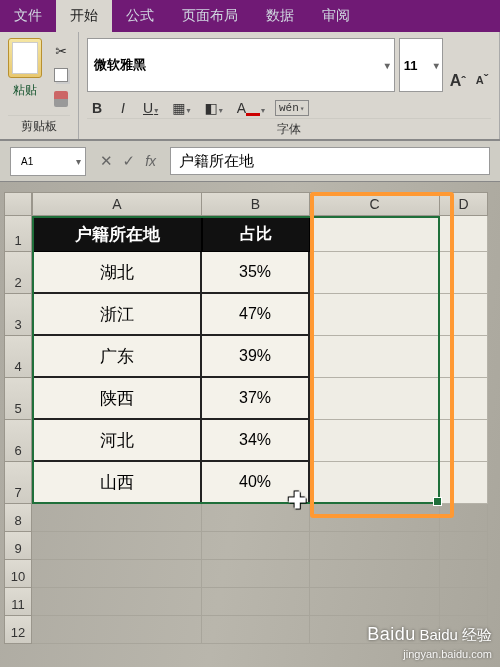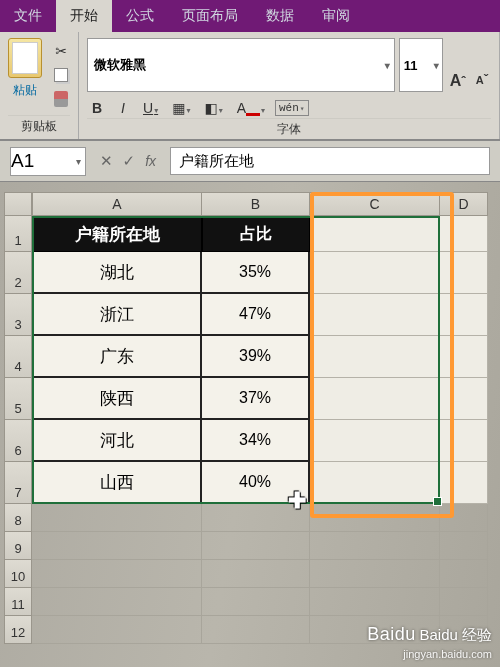--- a/index.html
+++ b/index.html
@@ -62,21 +62,21 @@
       border-radius: 3px;
       position: relative;
     }
     .clipboard-icon::before {
       content: "";
       position: absolute;
       top: 3px; left: 3px; right: 3px; bottom: 3px;
       background: #fff;
       border: 1px solid #ccc;
     }
-    .paste-label { font-size: 12px; margin-top: 4px; color: #0369a1; }
+    .paste-label { font-size: 12px; margin-top: 4px; color: #14532d; }
     .mini-icons {
       display: flex;
       flex-direction: column;
       gap: 6px;
       margin-left: 4px;
       padding-top: 4px;
     }
     .mini-icon {
       width: 18px; height: 18px;
       display: flex; align-items: center; justify-content: center;
@@ -133,22 +133,22 @@
       align-items: center;
       height: 42px;
       padding: 0 10px;
       border-top: 1px solid #888;
       border-bottom: 1px solid #888;
       gap: 14px;
     }
     .name-box {
       background: #fff; border: 1px solid #999;
       width: 76px; height: 29px;
-      display: flex; align-items: center; padding: 0 0;
-      font-size: 19px;
+      display: flex; align-items: center; padding: 0 10px;
+      font-size: 10px;
       position: relative;
     }
     .name-box::after { content:"▾"; position:absolute; right:4px; color:#666; font-size:10px;}
     .fx-btns { display: flex; gap: 10px; align-items: center; color: #666; }
     .fx-btn { font-size: 15px; cursor: pointer; }
     .fx-label { font-style: italic; font-size: 14px; }
     .formula-input {
       background: #fff; border: 1px solid #999;
       flex: 1; height: 28px;
       display: flex; align-items: center; padding: 0 8px;

